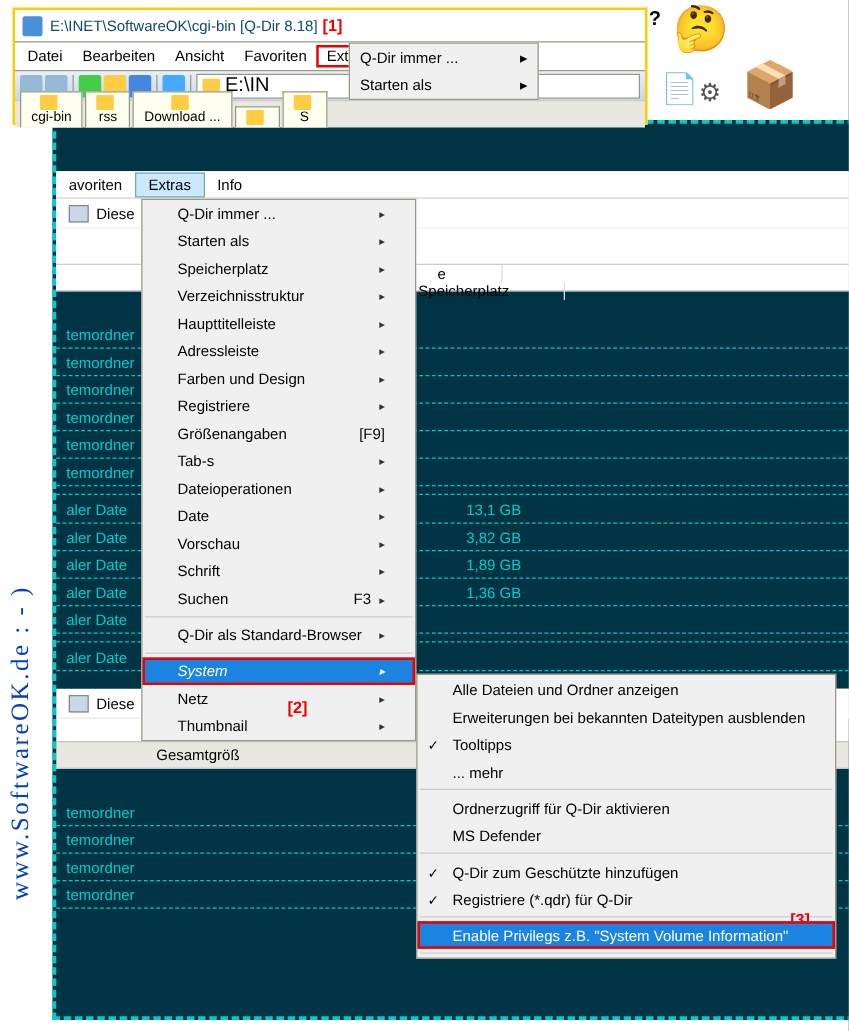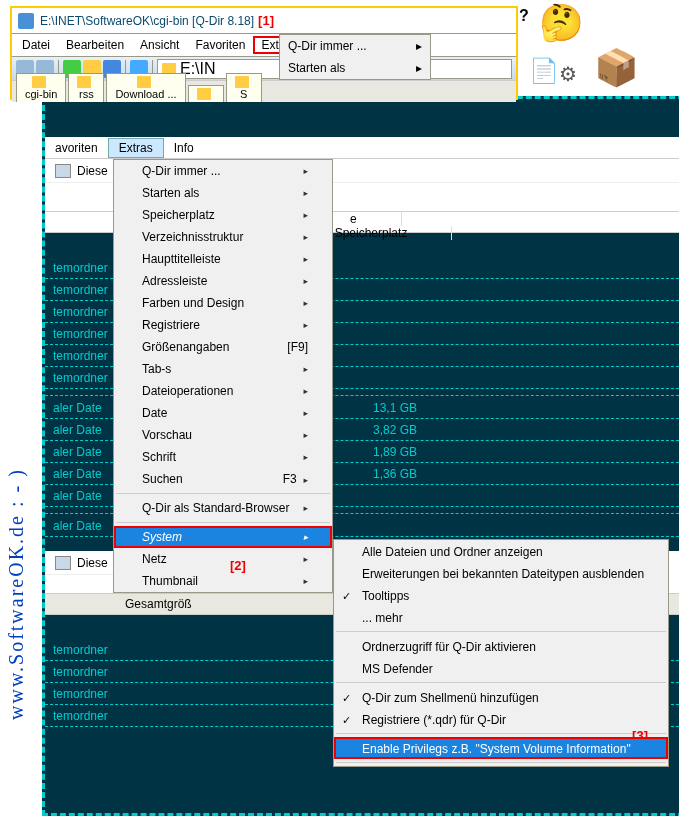--- a/index.html
+++ b/index.html
@@ -354,21 +354,21 @@
   <div class="mi-sep"></div>
   <div class="mi3">
       <span>Ordnerzugriff für Q-Dir aktivieren</span>
     </div>
   <div class="mi3">
       <span>MS Defender</span>
     </div>
   <div class="mi-sep"></div>
   <div class="mi3">
       <span class="chk">✓</span>
-      <span>Q-Dir zum Shellmenü hinzufügen</span>
+      <span>Q-Dir zum Geschützte hinzufügen</span>
     </div>
   <div class="mi3">
       <span class="chk">✓</span>
       <span>Registriere (*.qdr) für Q-Dir</span>
     </div>
   <span class="annot-3">[3]</span>
   <div class="mi-sep"></div>
   <div class="mi3 mi-enable">
       <span>Enable Privilegs z.B. "System Volume Information"</span>
     </div>

